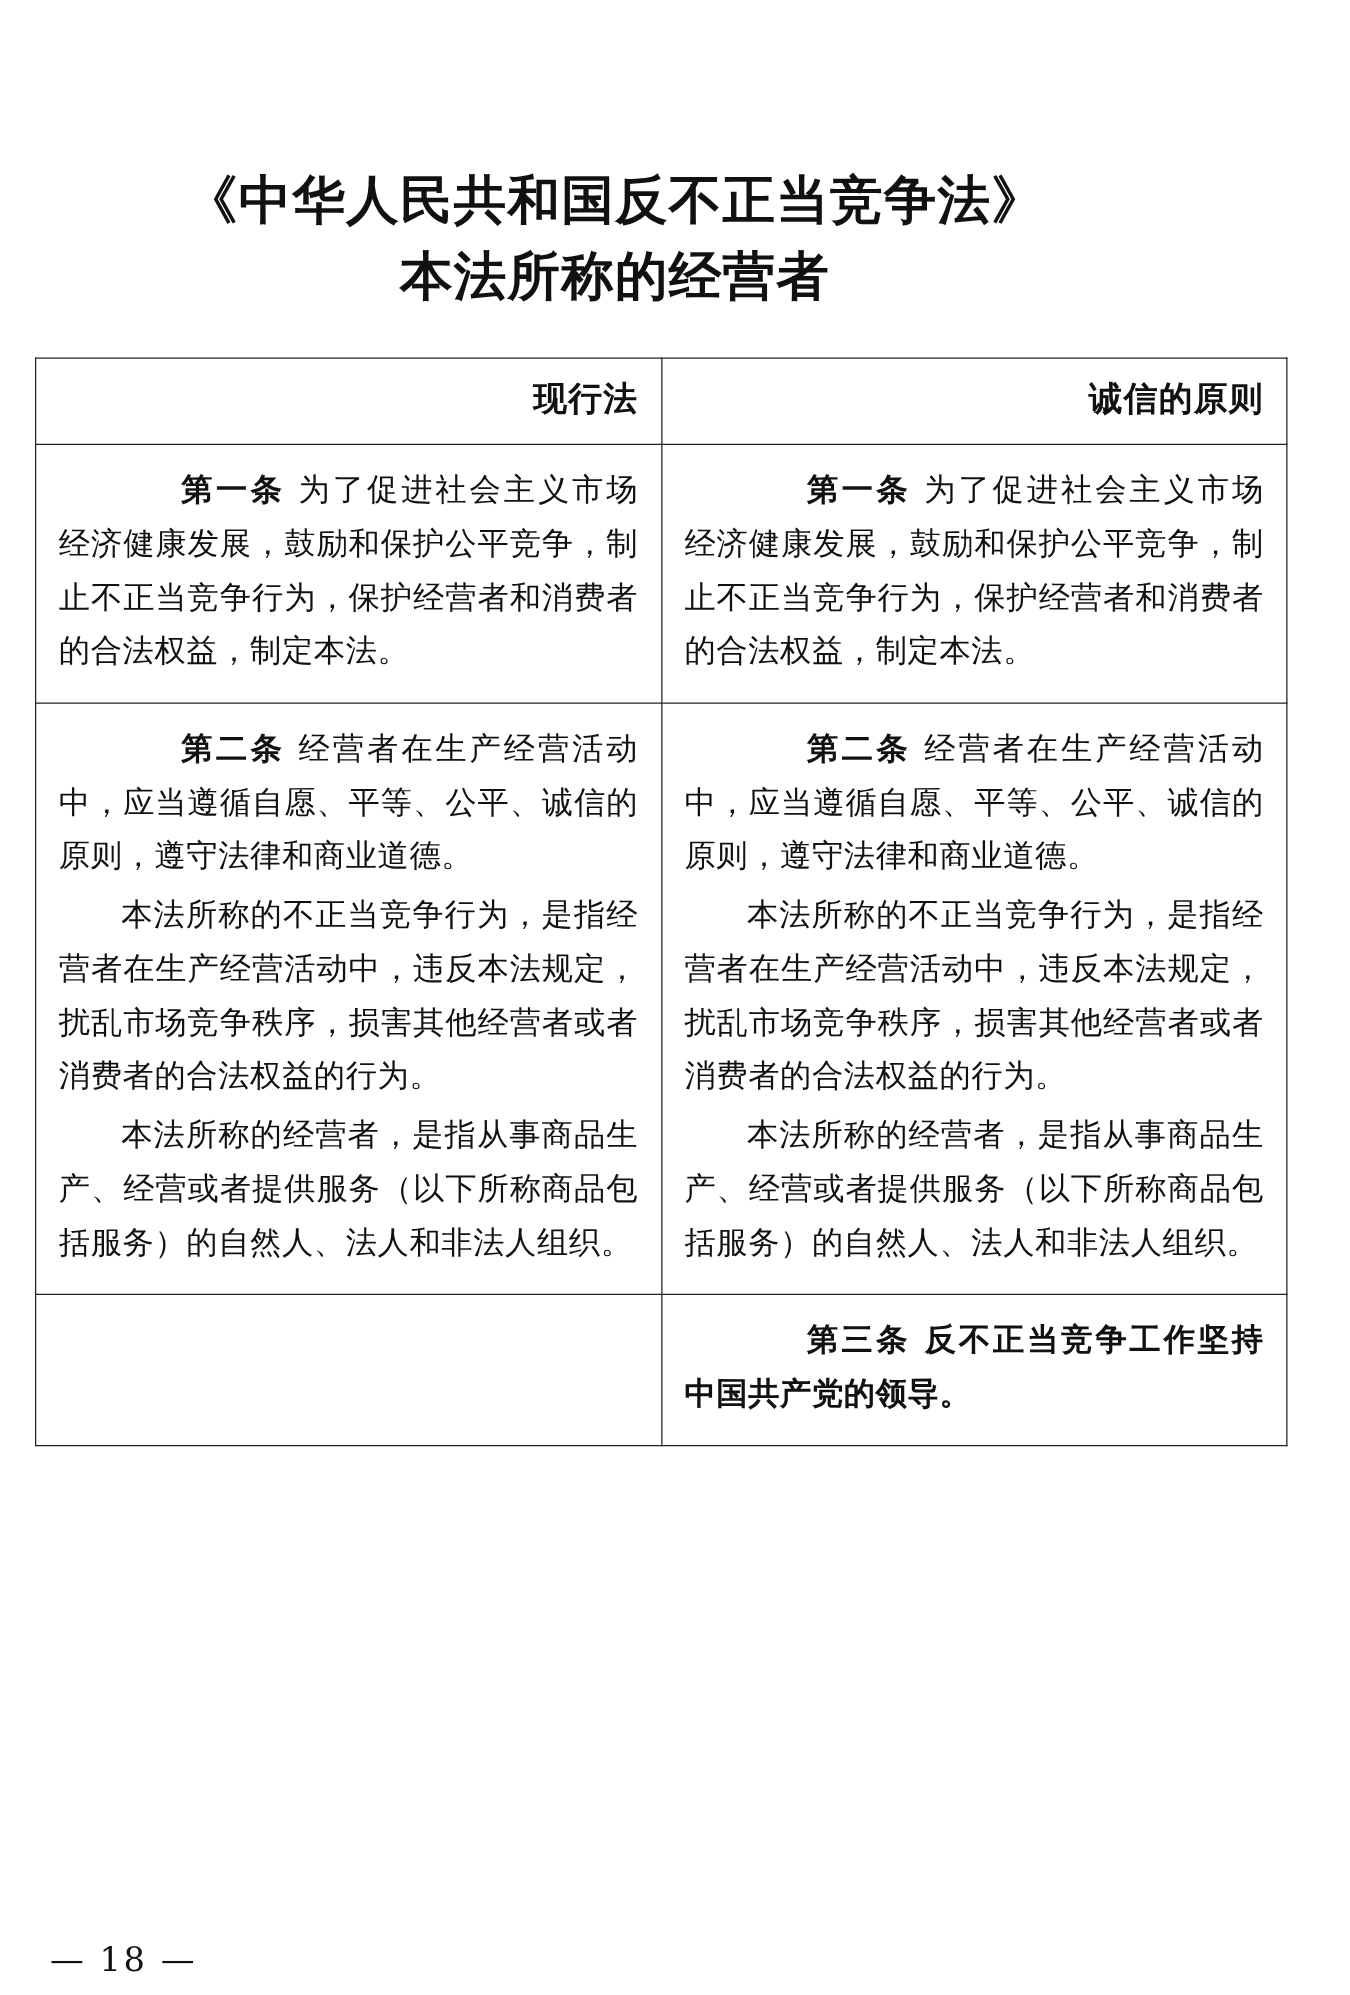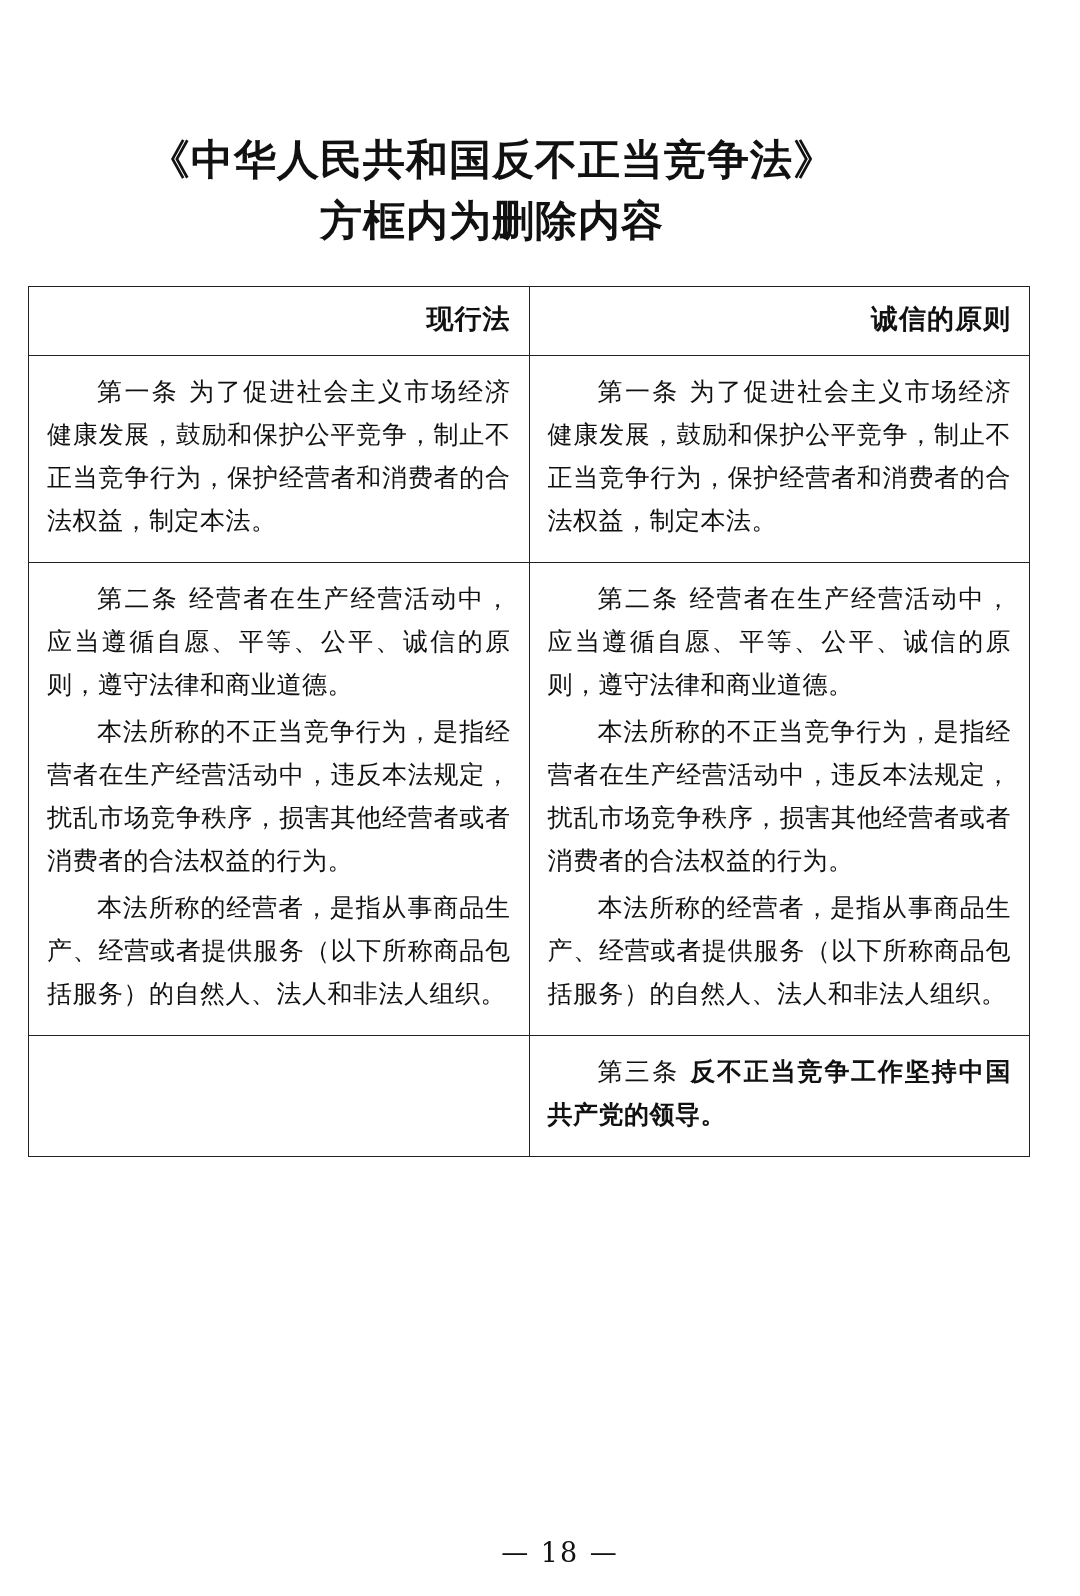--- a/index.html
+++ b/index.html
@@ -75,50 +75,51 @@
     text-indent: 2em;
     text-align: justify;
     text-justify: inter-ideograph;
     margin: 0 0 2px 0;
     letter-spacing: 0.5px;
   }
   .para + .para {
     margin-top: 4px;
   }
   .art-no {
-    font-weight: 400;
+    font-weight: 700;
     letter-spacing: 1px;
+    margin-left: 48px;
   }
   .new-text {
     font-weight: 700;
   }
   .empty-cell {
     height: 100%;
   }
   .footer {
     position: absolute;
     left: 0;
-    bottom: 28px;
+    bottom: 12px;
     width: 1080px;
-    text-align: center;
+    text-align: left;
     padding-left: 40px;
     box-sizing: border-box;
     font-size: 27px;
     letter-spacing: 2px;
     color: #111111;
   }
 </style>
 </head>
 <body>
 
 <div class="page">
 
   <div class="title-block">
     <div class="doc-title-line">《中华人民共和国反不正当竞争法》</div>
-    <div class="doc-title-line">方框内为删除内容</div>
+    <div class="doc-title-line">本法所称的经营者</div>
   </div>
 
   <table class="compare">
     <tbody>
       <tr>
         <td class="col-head">现行法</td>
         <td class="col-head">诚信的原则</td>
       </tr>
 
       <tr>

